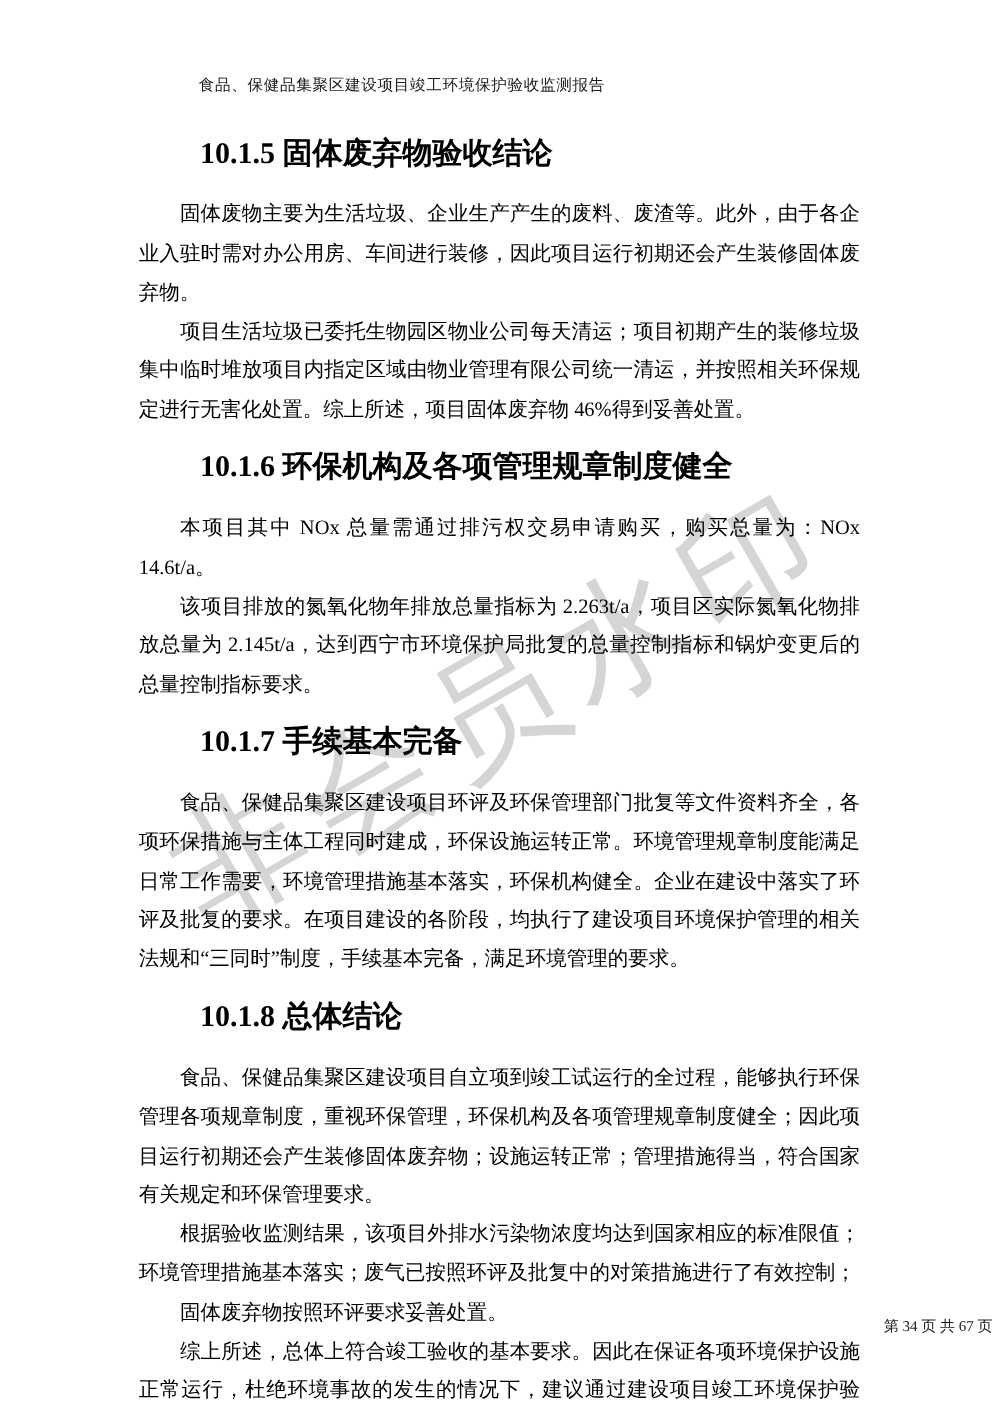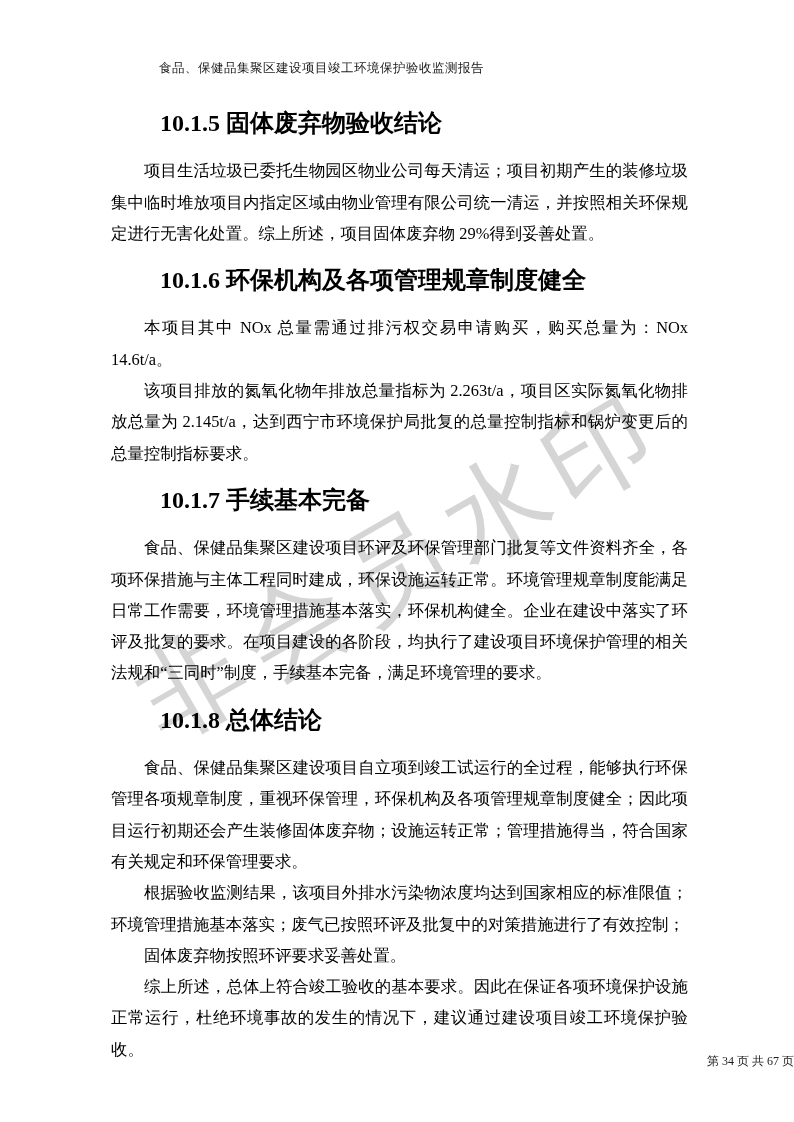--- a/index.html
+++ b/index.html
@@ -84,21 +84,22 @@
 <body>
 
 <div class="page">
 
   <div class="doc-header">食品、保健品集聚区建设项目竣工环境保护验收监测报告</div>
 
   <div class="watermark">非会员水印</div>
 
   <div class="doc-body">
     <p class="heading">10.1.5 固体废弃物验收结论</p>
-    <p class="para">项目生活垃圾已委托生物园区物业公司每天清运；项目初期产生的装修垃圾集中临时堆放项目内指定区域由物业管理有限公司统一清运，并按照相关环保规定进行无害化处置。综上所述，项目固体废弃物 29%得到妥善处置。</p>
+    <p class="para">固体废物主要为生活垃圾、企业生产产生的废料、废渣等。此外，由于各企业入驻时需对办公用房、车间进行装修，因此项目运行初期还会产生装修固体废弃物。</p>
+    <p class="para">项目生活垃圾已委托生物园区物业公司每天清运；项目初期产生的装修垃圾集中临时堆放项目内指定区域由物业管理有限公司统一清运，并按照相关环保规定进行无害化处置。综上所述，项目固体废弃物 46%得到妥善处置。</p>
     <p class="heading">10.1.6 环保机构及各项管理规章制度健全</p>
     <p class="para">本项目其中 NOx 总量需通过排污权交易申请购买，购买总量为：NOx 14.6t/a。</p>
     <p class="para">该项目排放的氮氧化物年排放总量指标为 2.263t/a，项目区实际氮氧化物排放总量为 2.145t/a，达到西宁市环境保护局批复的总量控制指标和锅炉变更后的总量控制指标要求。</p>
     <p class="heading">10.1.7 手续基本完备</p>
     <p class="para">食品、保健品集聚区建设项目环评及环保管理部门批复等文件资料齐全，各项环保措施与主体工程同时建成，环保设施运转正常。环境管理规章制度能满足日常工作需要，环境管理措施基本落实，环保机构健全。企业在建设中落实了环评及批复的要求。在项目建设的各阶段，均执行了建设项目环境保护管理的相关法规和“三同时”制度，手续基本完备，满足环境管理的要求。</p>
     <p class="heading">10.1.8 总体结论</p>
     <p class="para">食品、保健品集聚区建设项目自立项到竣工试运行的全过程，能够执行环保管理各项规章制度，重视环保管理，环保机构及各项管理规章制度健全；因此项目运行初期还会产生装修固体废弃物；设施运转正常；管理措施得当，符合国家有关规定和环保管理要求。</p>
     <p class="para">根据验收监测结果，该项目外排水污染物浓度均达到国家相应的标准限值；环境管理措施基本落实；废气已按照环评及批复中的对策措施进行了有效控制；</p>
     <p class="para">固体废弃物按照环评要求妥善处置。</p>
     <p class="para">综上所述，总体上符合竣工验收的基本要求。因此在保证各项环境保护设施正常运行，杜绝环境事故的发生的情况下，建议通过建设项目竣工环境保护验收。</p>

